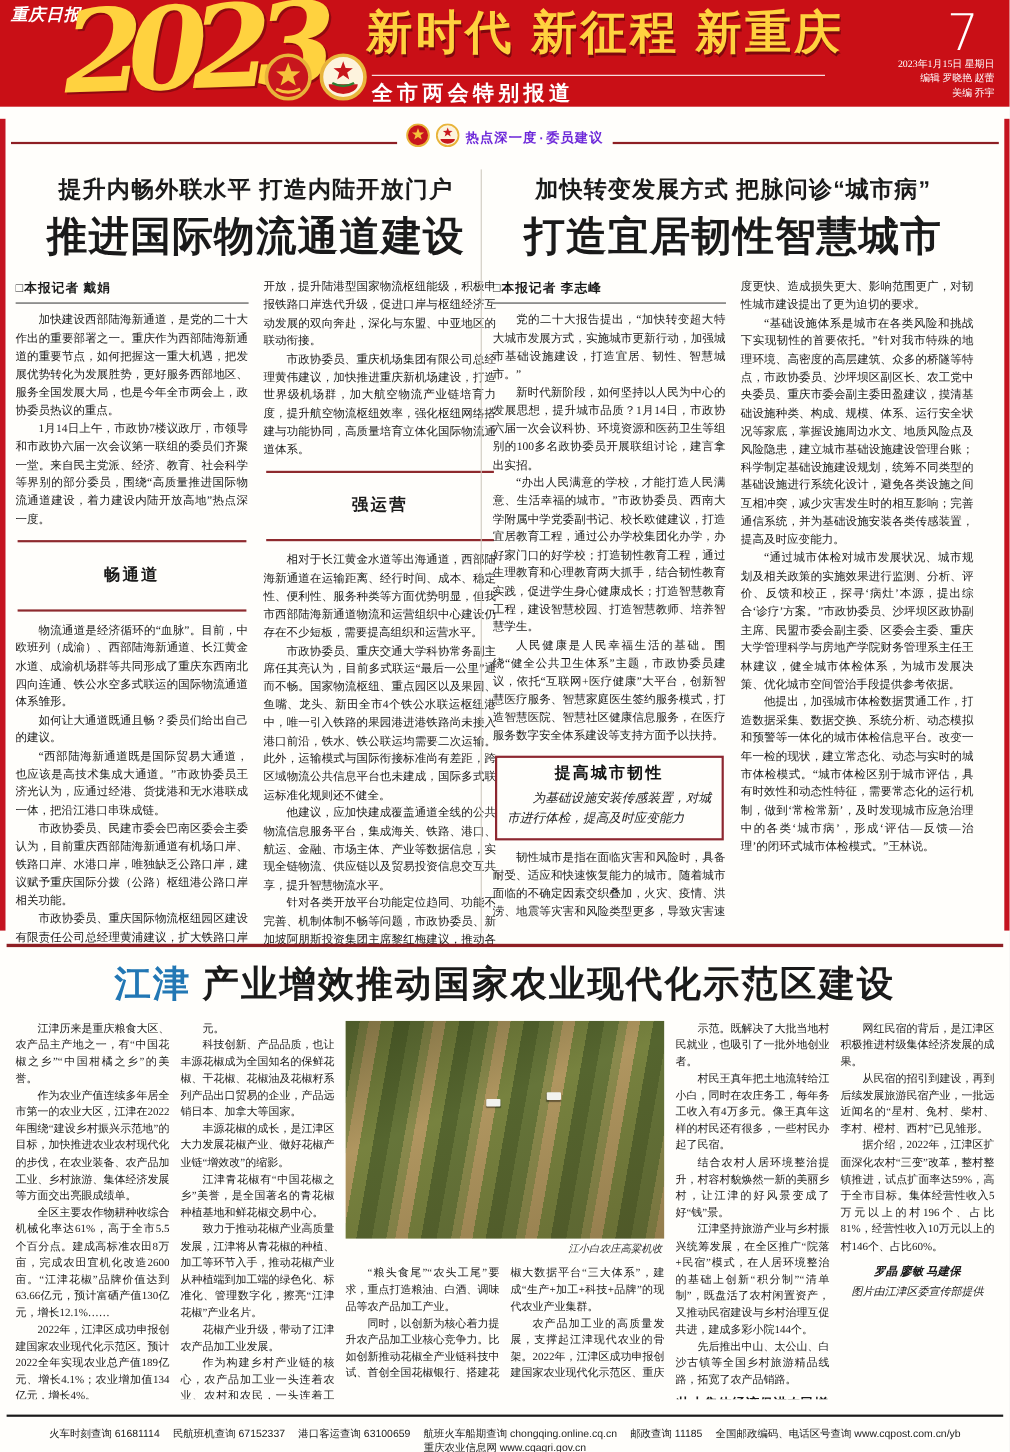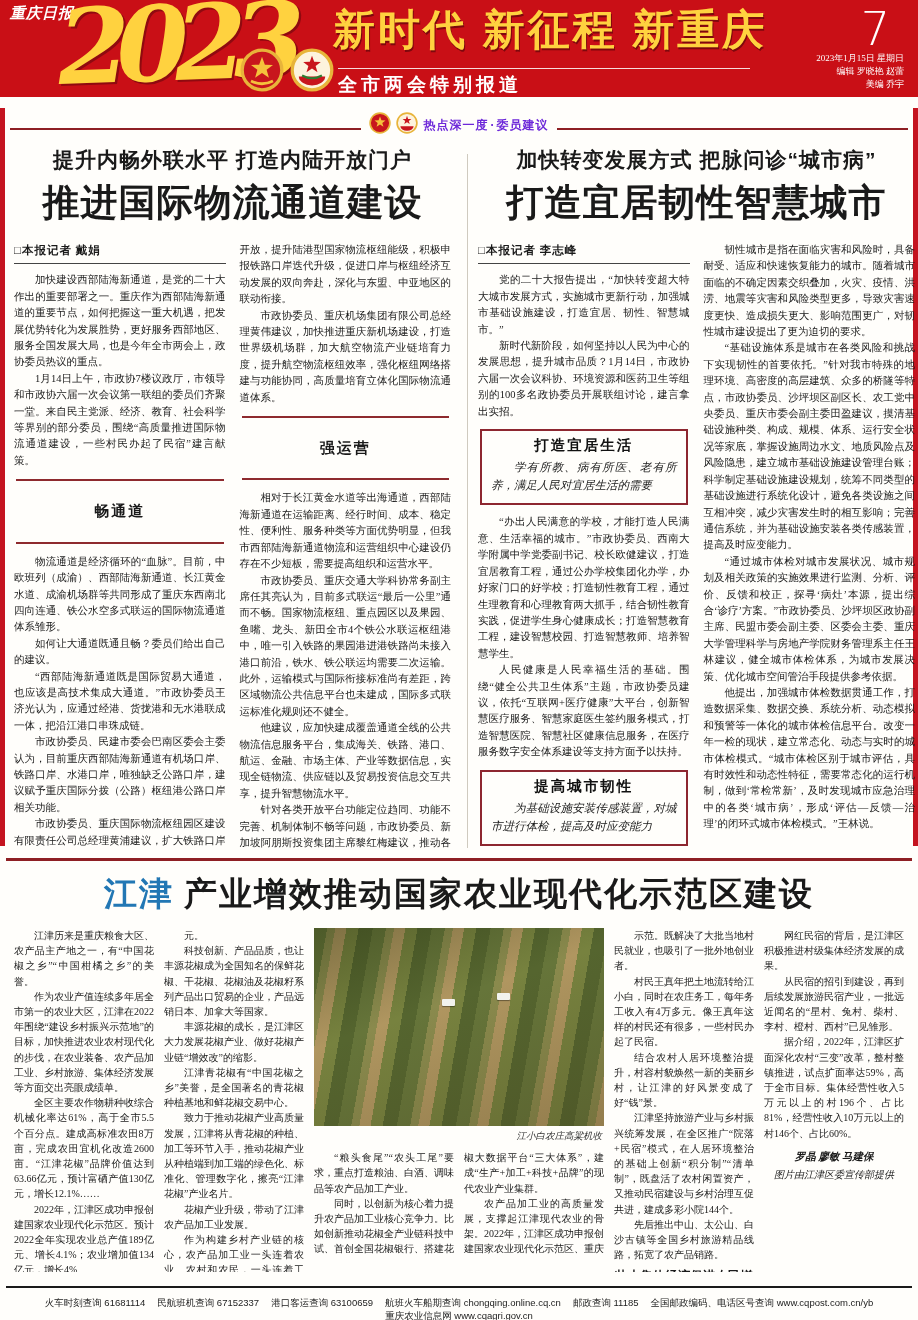--- a/index.html
+++ b/index.html
@@ -26,24 +26,24 @@
   
   .rail{position:absolute;top:108px;width:5px;height:738px;background:#c41420;}
   #rail-l{left:0;} #rail-r{right:0;}
   #topic-banner{position:absolute;left:10px;top:112px;width:898px;display:flex;align-items:center;}
   .banner-line{flex:1;height:2px;background:#8e1f24;margin-top:8px;}
   .banner-center{display:flex;align-items:center;gap:5px;padding:0 8px;}
   .banner-label{color:#6d28d9;font-weight:bold;font-size:12px;letter-spacing:1px;
                 font-family:Liberation Mono, monospace;}
   
   .article-top{position:absolute;top:146px;width:437px;}
-  #article-left{left:14px;} #article-right{left:478px;}
+  #article-left{left:14px;} #article-right{left:448px;}
   #article-right:before{content:"";position:absolute;left:-11px;top:8px;height:694px;border-left:1px solid #cfcabf;}
   .kicker{text-align:center;font-size:21px;font-weight:bold;font-family:"Liberation Sans",sans-serif;
-          letter-spacing:1px;}
+          letter-spacing:1px;margin-top:12px;}
   .headline{text-align:center;font-size:37px;font-weight:bold;font-family:"Liberation Sans",sans-serif;
             letter-spacing:1px;margin-top:4px;white-space:nowrap;}
   .body-cols{margin-top:14px;height:612px;overflow:hidden;column-count:2;column-gap:14px;column-fill:auto;
              font-size:10.5px;line-height:16.4px;text-align:justify;}
   .para{margin:0;text-indent:2em;}
   .byline{font-weight:bold;border-bottom:1px solid #444;padding-bottom:5px;margin-bottom:8px;
           font-size:11.5px;letter-spacing:1px;}
   .rule-head{text-align:center;font-weight:bold;font-size:15px;letter-spacing:2px;
              border-top:2px solid #8e2a2e;border-bottom:2px solid #8e2a2e;
              padding:22px 0;margin:10px 2px;font-family:"Liberation Sans",sans-serif;
@@ -138,21 +138,21 @@
     </div>
     <div class="banner-line"></div>
   </div>
 
   <div class="article-top" id="article-left">
     <div class="kicker">提升内畅外联水平 打造内陆开放门户</div>
     <div class="headline">推进国际物流通道建设</div>
     <div class="body-cols">
         <div class="byline">□本报记者 戴娟</div>
         <p class="para">加快建设西部陆海新通道，是党的二十大作出的重要部署之一。重庆作为西部陆海新通道的重要节点，如何把握这一重大机遇，把发展优势转化为发展胜势，更好服务西部地区、服务全国发展大局，也是今年全市两会上，政协委员热议的重点。</p>
-        <p class="para">1月14日上午，市政协7楼议政厅，市领导和市政协六届一次会议第一联组的委员们齐聚一堂。来自民主党派、经济、教育、社会科学等界别的部分委员，围绕“高质量推进国际物流通道建设，一些村民办起了民宿”建言献策。</p>
+        <p class="para">1月14日上午，市政协7楼议政厅，市领导和市政协六届一次会议第一联组的委员们齐聚一堂。来自民主党派、经济、教育、社会科学等界别的部分委员，围绕“高质量推进国际物流通道建设，着力建设内陆开放高地”热点深一度。</p>
         <div class="rule-head">畅通道</div>
         <p class="para">物流通道是经济循环的“血脉”。目前，中欧班列（成渝）、西部陆海新通道、长江黄金水道、成渝机场群等共同形成了重庆东西南北四向连通、铁公水空多式联运的国际物流通道体系雏形。</p>
         <p class="para">如何让大通道既通且畅？委员们给出自己的建议。</p>
         <p class="para">“西部陆海新通道既是国际贸易大通道，也应该是高技术集成大通道。”市政协委员王济光认为，应通过经港、货拢港和无水港联成一体，把沿江港口串珠成链。</p>
         <p class="para">市政协委员、民建市委会巴南区委会主委认为，目前重庆西部陆海新通道有机场口岸、铁路口岸、水港口岸，唯独缺乏公路口岸，建议赋予重庆国际分拨（公路）枢纽港公路口岸相关功能。</p>
         <p class="para">市政协委员、重庆国际物流枢纽园区建设有限责任公司总经理黄浦建议，扩大铁路口岸开放，提升陆港型国家物流枢纽能级，积极申报铁路口岸迭代升级，促进口岸与枢纽经济互动发展的双向奔赴，深化与东盟、中亚地区的联动衔接。</p>
         <p class="para">市政协委员、重庆机场集团有限公司总经理黄伟建议，加快推进重庆新机场建设，打造世界级机场群，加大航空物流产业链培育力度，提升航空物流枢纽效率，强化枢纽网络搭建与功能协同，高质量培育立体化国际物流通道体系。</p>
         <div class="rule-head">强运营</div>
         <p class="para">相对于长江黄金水道等出海通道，西部陆海新通道在运输距离、经行时间、成本、稳定性、便利性、服务种类等方面优势明显，但我市西部陆海新通道物流和运营组织中心建设仍存在不少短板，需要提高组织和运营水平。</p>
         <p class="para">市政协委员、重庆交通大学科协常务副主席任其亮认为，目前多式联运“最后一公里”通而不畅。国家物流枢纽、重点园区以及果园、鱼嘴、龙头、新田全市4个铁公水联运枢纽港中，唯一引入铁路的果园港进港铁路尚未接入港口前沿，铁水、铁公联运均需要二次运输。此外，运输模式与国际衔接标准尚有差距，跨区域物流公共信息平台也未建成，国际多式联运标准化规则还不健全。</p>
@@ -161,24 +161,20 @@
       </div>
   </div>
 
   <div class="article-top" id="article-right">
     <div class="kicker">加快转变发展方式 把脉问诊“城市病”</div>
     <div class="headline">打造宜居韧性智慧城市</div>
     <div class="body-cols">
         <div class="byline">□本报记者 李志峰</div>
         <p class="para">党的二十大报告提出，“加快转变超大特大城市发展方式，实施城市更新行动，加强城市基础设施建设，打造宜居、韧性、智慧城市。”</p>
         <p class="para">新时代新阶段，如何坚持以人民为中心的发展思想，提升城市品质？1月14日，市政协六届一次会议科协、环境资源和医药卫生等组别的100多名政协委员开展联组讨论，建言拿出实招。</p>
-        <div class="quote-box">
-          <h4>打造宜居生活</h4>
-          <div class="quote-text">学有所教、病有所医、老有所养，满足人民对宜居生活的需要</div>
-        </div>
         <p class="para">“办出人民满意的学校，才能打造人民满意、生活幸福的城市。”市政协委员、西南大学附属中学党委副书记、校长欧健建议，打造宜居教育工程，通过公办学校集团化办学，办好家门口的好学校；打造韧性教育工程，通过生理教育和心理教育两大抓手，结合韧性教育实践，促进学生身心健康成长；打造智慧教育工程，建设智慧校园、打造智慧教师、培养智慧学生。</p>
         <p class="para">人民健康是人民幸福生活的基础。围绕“健全公共卫生体系”主题，市政协委员建议，依托“互联网+医疗健康”大平台，创新智慧医疗服务、智慧家庭医生签约服务模式，打造智慧医院、智慧社区健康信息服务，在医疗服务数字安全体系建设等支持方面予以扶持。</p>
         <div class="quote-box">
           <h4>提高城市韧性</h4>
           <div class="quote-text">为基础设施安装传感装置，对城市进行体检，提高及时应变能力</div>
         </div>
         <p class="para">韧性城市是指在面临灾害和风险时，具备耐受、适应和快速恢复能力的城市。随着城市面临的不确定因素交织叠加，火灾、疫情、洪涝、地震等灾害和风险类型更多，导致灾害速度更快、造成损失更大、影响范围更广，对韧性城市建设提出了更为迫切的要求。</p>
         <p class="para">“基础设施体系是城市在各类风险和挑战下实现韧性的首要依托。”针对我市特殊的地理环境、高密度的高层建筑、众多的桥隧等特点，市政协委员、沙坪坝区副区长、农工党中央委员、重庆市委会副主委田盈建议，摸清基础设施种类、构成、规模、体系、运行安全状况等家底，掌握设施周边水文、地质风险点及风险隐患，建立城市基础设施建设管理台账；科学制定基础设施建设规划，统筹不同类型的基础设施进行系统化设计，避免各类设施之间互相冲突，减少灾害发生时的相互影响；完善通信系统，并为基础设施安装各类传感装置，提高及时应变能力。</p>
         <p class="para">“通过城市体检对城市发展状况、城市规划及相关政策的实施效果进行监测、分析、评价、反馈和校正，探寻‘病灶’本源，提出综合‘诊疗’方案。”市政协委员、沙坪坝区政协副主席、民盟市委会副主委、区委会主委、重庆大学管理科学与房地产学院财务管理系主任王林建议，健全城市体检体系，为城市发展决策、优化城市空间管治手段提供参考依据。</p>
         <p class="para">他提出，加强城市体检数据贯通工作，打造数据采集、数据交换、系统分析、动态模拟和预警等一体化的城市体检信息平台。改变一年一检的现状，建立常态化、动态与实时的城市体检模式。“城市体检区别于城市评估，具有时效性和动态性特征，需要常态化的运行机制，做到‘常检常新’，及时发现城市应急治理中的各类‘城市病’，形成‘评估—反馈—治理’的闭环式城市体检模式。”王林说。</p>

